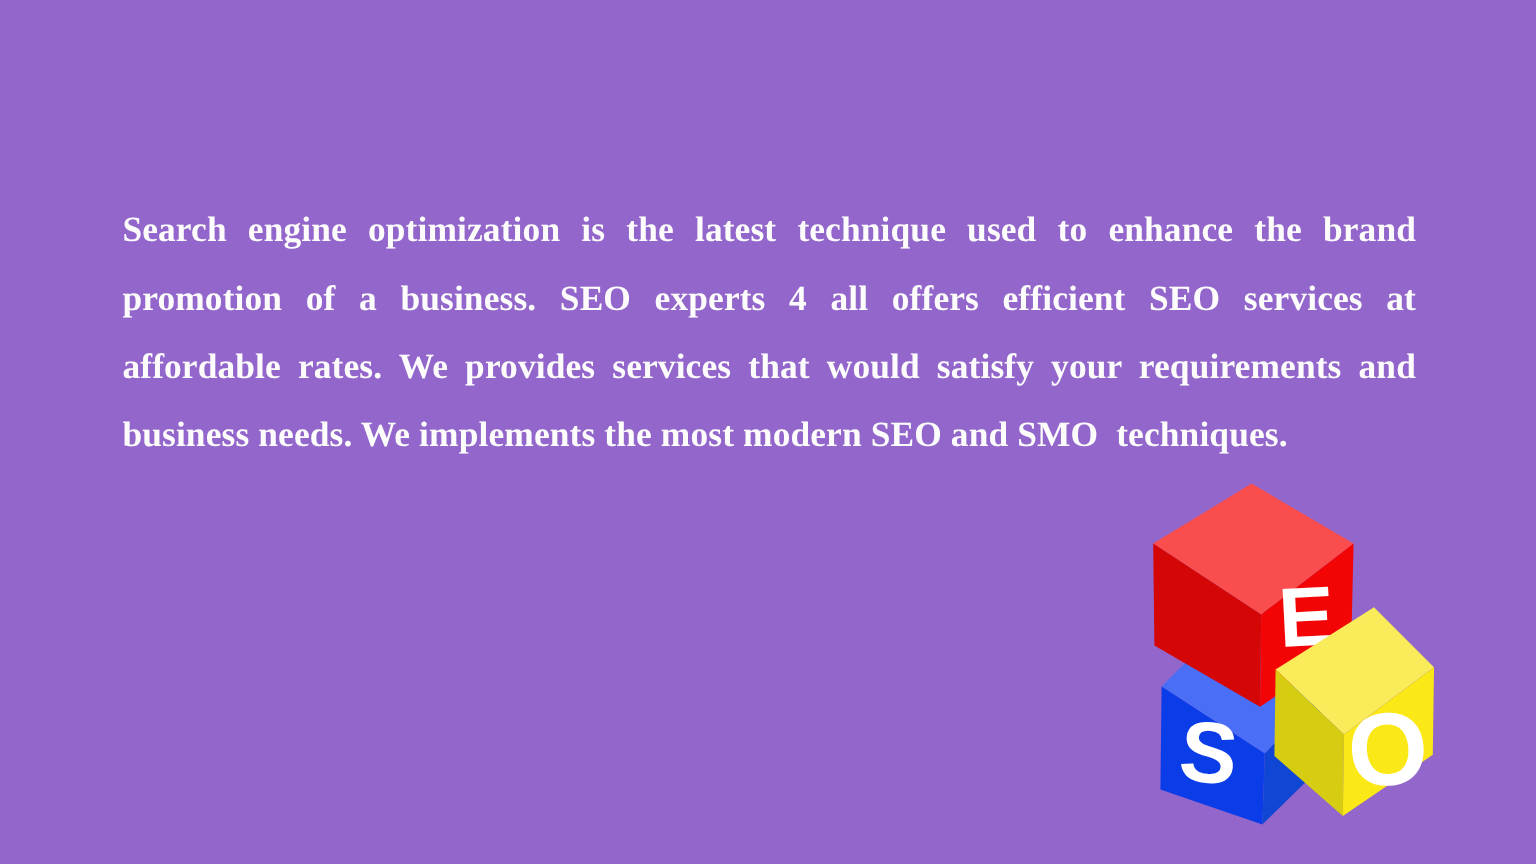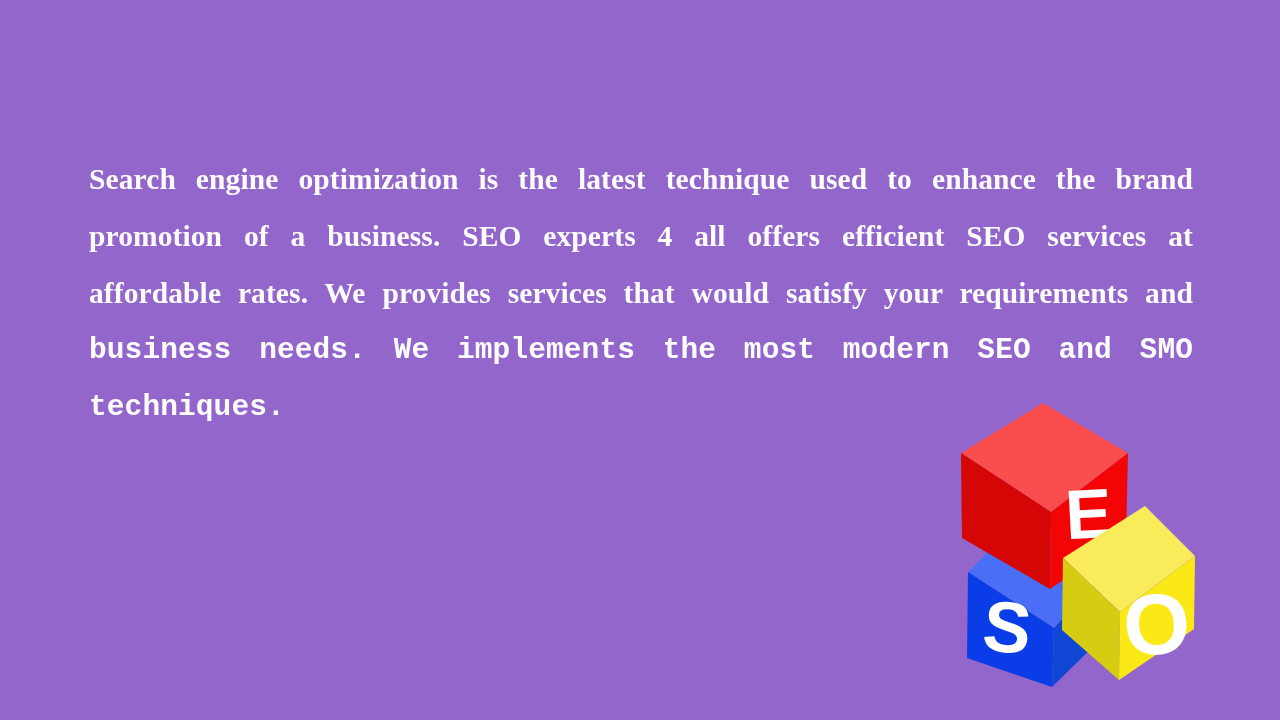--- a/index.html
+++ b/index.html
@@ -23,21 +23,21 @@
   }
 
   #paragraph-block {
     position: absolute;
     left: 86px;
     top: 148px;
     width: 1110px;
   }
 
   #paragraph-text {
-    margin: 3px;
+    margin: 16px;
     padding: 0;
     font-family: "Liberation Serif", serif;
     font-weight: bold;
     font-size: 29.5px;
     line-height: 57px;
     color: #fdfcfd;
     text-align: justify;
     text-justify: inter-word;
     white-space: pre-wrap;
     letter-spacing: 0.1px;
@@ -45,21 +45,20 @@
 
   
   #paragraph-text .jline {
     display: block;
     text-align: justify;
     text-align-last: justify;
     white-space: pre-wrap;
   }
   #paragraph-text .jline.last {
     text-align-last: left;
-    font-family: Liberation Mono, monospace;
   }
 
   #seo-blocks-graphic {
     position: absolute;
     left: 905px;
     top: 390px;
     width: 300px;
     height: 305px;
   }
   #seo-blocks-graphic svg {

